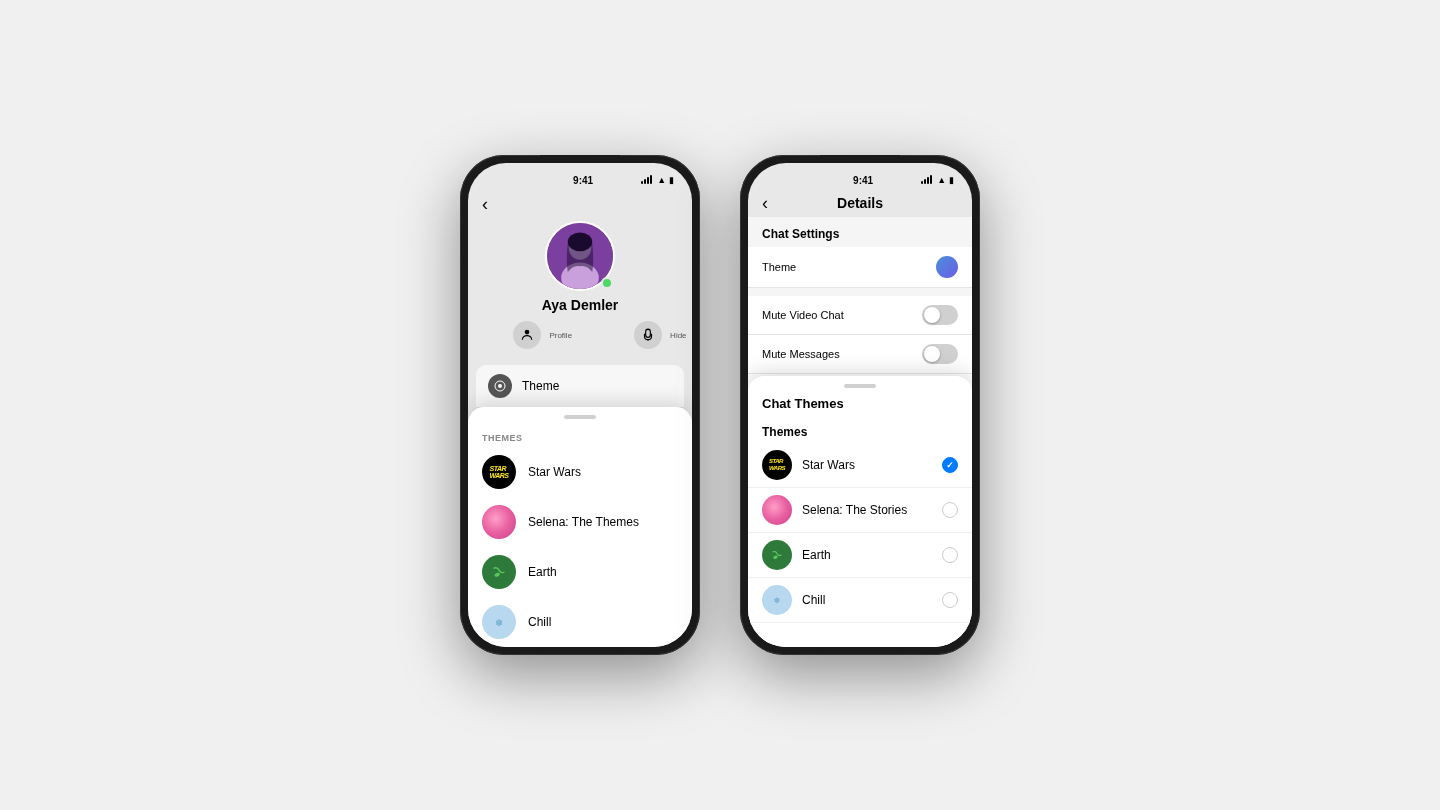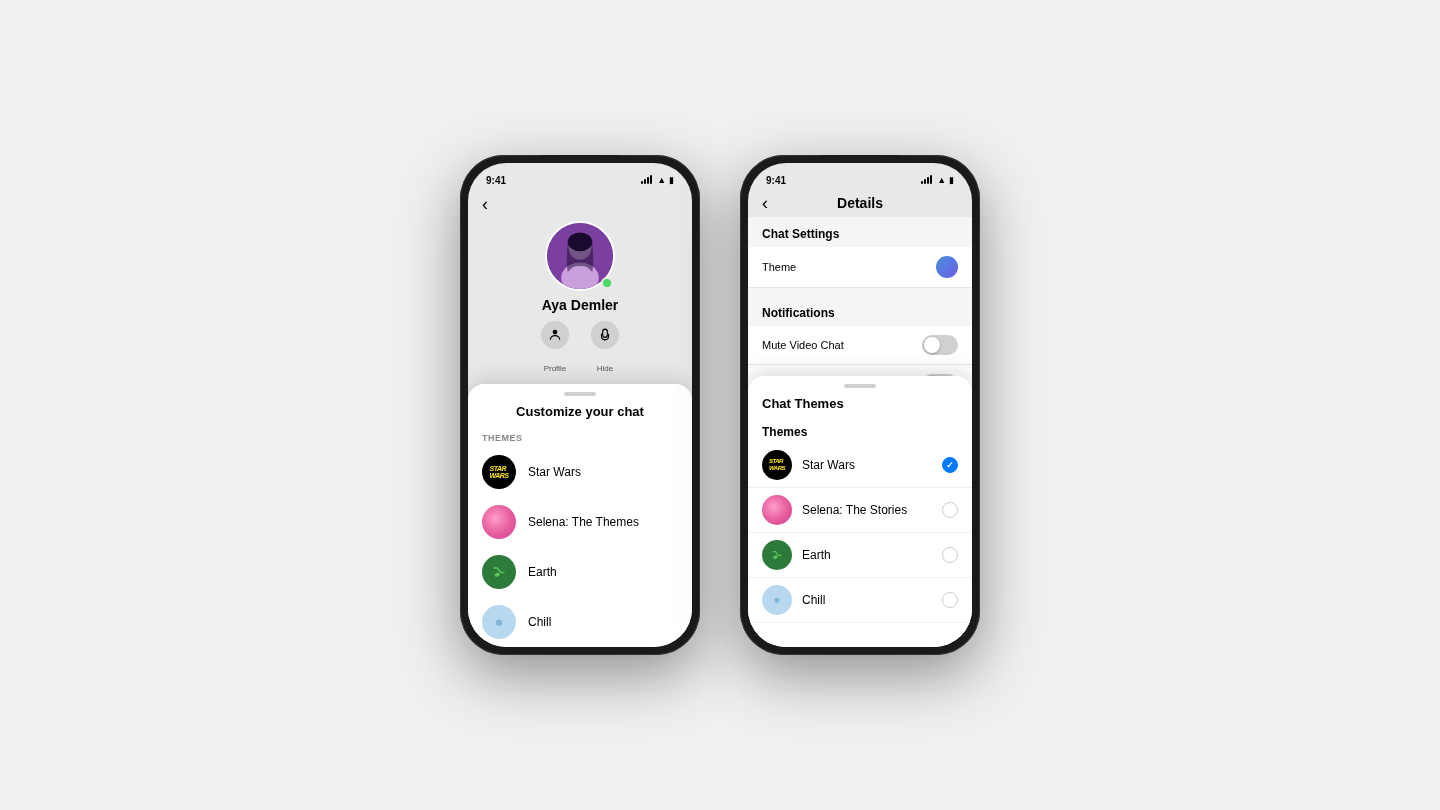--- a/index.html
+++ b/index.html
@@ -40,21 +40,21 @@
       overflow: hidden;
       position: relative;
     }
 
     
     .status-bar {
       height: 28px;
       background: transparent;
       display: flex;
       align-items: center;
-      justify-content: space-between;
+      justify-content: flex-end;
       padding: 6px 18px 0;
       position: relative;
       z-index: 10;
       gap: 48px;
     }
 
     .status-bar .time {
       font-size: 10px;
       font-weight: 600;
       color: #000;
@@ -156,23 +156,23 @@
     }
 
     .action-icons {
       display: flex;
       gap: 22px;
       margin-top: 8px;
     }
 
     .action-item {
       display: flex;
-      flex-direction: column;
-      align-items: center;
-      gap: 15px;
+      align-items: center;
+      gap: 8px;
+      margin-left: 40px;
     }
 
     .action-icon-circle {
       width: 28px;
       height: 28px;
       border-radius: 50%;
       background: #d0d0d0;
       display: flex;
       align-items: center;
       justify-content: center;
@@ -561,21 +561,20 @@
           <div class="menu-item">
             <div class="menu-icon" style="background:#f5c518">
               <span style="font-size:12px;">😊</span>
             </div>
             <span class="menu-text">Emoji</span>
           </div>
         </div>
 
         <div class="bottom-sheet">
           <div class="sheet-handle"></div>
-          <div class="sheet-title">Customize your chat</div>
           <div class="sheet-section-label">THEMES</div>
 
           <div class="theme-item">
             <div class="theme-icon sw-icon">
               <span style="font-size:7px; letter-spacing:-0.5px; font-weight:900; font-style:italic; color:#ffe81f;">STAR<br>WARS</span>
             </div>
             <span class="theme-name">Star Wars</span>
           </div>
 
           <div class="theme-item">
@@ -634,21 +633,20 @@
 
         <div class="settings-area">
           <div class="settings-section-title">Chat Settings</div>
 
           <div class="settings-row">
             <span class="settings-row-label">Theme</span>
             <div class="theme-color-dot"></div>
           </div>
 
           <div class="section-gap"></div>
-          <div class="settings-section-title">Notifications</div>
 
           <div class="settings-row">
             <span class="settings-row-label">Mute Video Chat</span>
             <div class="toggle off">
               <div class="toggle-knob"></div>
             </div>
           </div>
 
           <div class="settings-row">
             <span class="settings-row-label">Mute Messages</span>

